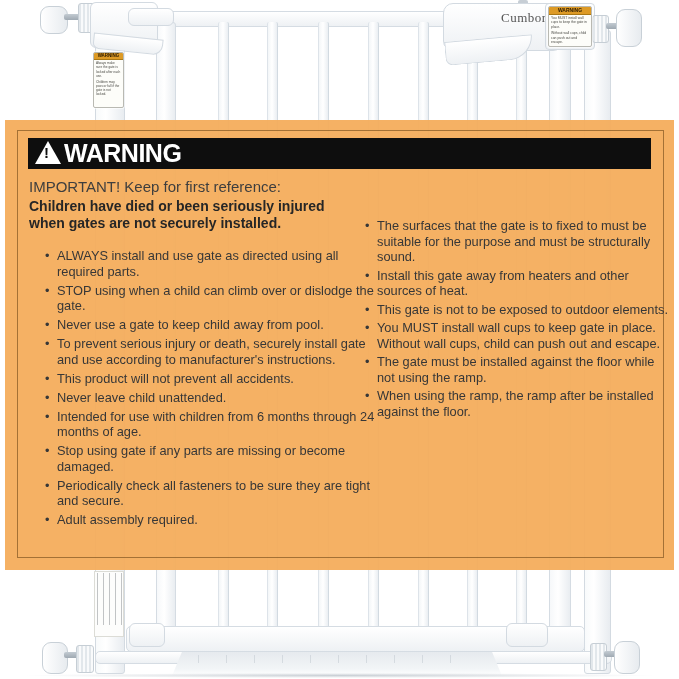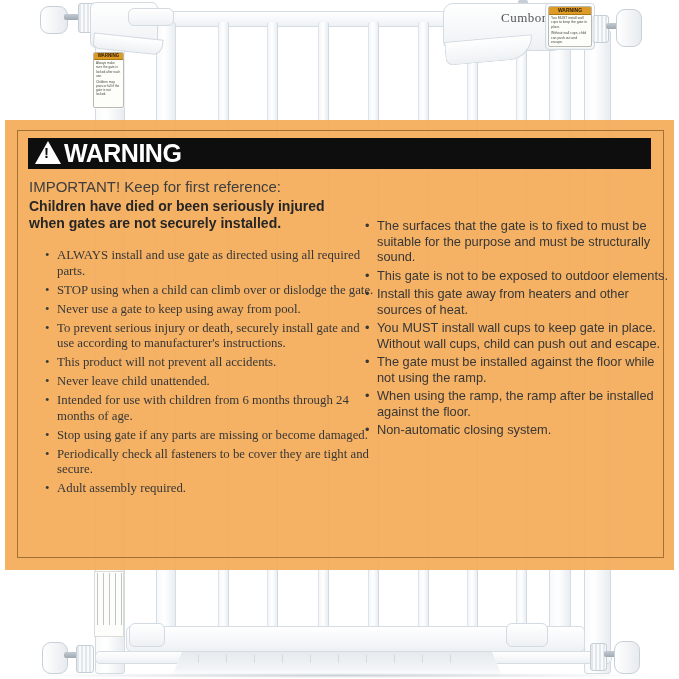--- a/index.html
+++ b/index.html
@@ -38,21 +38,21 @@
        border-bottom:23px solid #ffffff;position:relative;margin-top:-2px;}
   .tri::after{content:"!";position:absolute;left:-4px;top:4px;color:#0e0e0e;
               font-weight:bold;font-size:15px;line-height:1;}
   .warn-word{color:#ffffff;font-size:25px;font-weight:800;letter-spacing:-.5px;padding-left:3px;}
   .important{left:24px;top:58px;font-size:15px;color:#3e3e3e;}
   .statement{left:24px;top:78px;width:320px;font-size:14px;font-weight:bold;color:#262626;line-height:17px;}
   ul.wlist{margin:16px;padding:0;list-style:none;}
   ul.wlist li{position:relative;padding-left:12px;font-size:12.8px;line-height:15.5px;color:#373737;}
   ul.wlist li::before{content:"\2022";position:absolute;left:0;top:0;}
   .col-left{left:24px;top:112px;width:330px;}
-  .col-left li{margin-bottom:3.5px;font-family:Liberation Serif, serif;}
+  .col-left li{margin-bottom:3.5px;}
   .col-right{left:344px;top:82px;width:306px;}
   .col-right li{margin-bottom:3px;}
 
   .brand{font-family:"Liberation Serif",serif;color:#555;font-size:13px;letter-spacing:.5px;}
   .speclabel{background:#fdfdfc;border:1px solid #dcdcd6;
      background-image:repeating-linear-gradient(90deg,rgba(120,125,130,.0) 0 2px,rgba(120,125,130,.45) 2px 3px,rgba(120,125,130,0) 3px 6px);
      background-size:100% 82%;background-repeat:no-repeat;background-position:0 10%;}
   .ramp{background:linear-gradient(180deg,#e6eaee,#f2f5f7 70%,#ffffff);
         clip-path:polygon(3% 0,97% 0,100% 100%,0 100%);border-radius:3px;}
   .ramp::before{content:"";position:absolute;left:8%;right:8%;top:3px;height:8px;
@@ -133,34 +133,33 @@
       <span class="tri"></span>
       <span class="warn-word">WARNING</span>
     </div>
 
     <div class="abs important">IMPORTANT! Keep for first reference:</div>
     <div class="abs statement">Children have died or been seriously injured when gates are not securely installed.</div>
 
     <ul class="abs wlist col-left">
         <li>ALWAYS install and use gate as directed using all required parts.</li>
         <li>STOP using when a child can climb over or dislodge the gate.</li>
-        <li>Never use a gate to keep using away from pool.</li>
+        <li>Never use a gate to keep child away from pool.</li>
         <li>To prevent serious injury or death, securely install gate and use according to manufacturer's instructions.</li>
         <li>This product will not prevent all accidents.</li>
         <li>Never leave child unattended.</li>
         <li>Intended for use with children from 6 months through 24 months of age.</li>
         <li>Stop using gate if any parts are missing or become damaged.</li>
-        <li>Periodically check all fasteners to be cover they are tight and secure.</li>
+        <li>Periodically check all fasteners to be sure they are tight and secure.</li>
         <li>Adult assembly required.</li>
       </ul>
 
     <ul class="abs wlist col-right">
         <li>The surfaces that the gate is to fixed to must be suitable for the purpose and must be structurally sound.</li>
+        <li>Install this gate away from heaters and other sources of heat.</li>
         <li>This gate is not to be exposed to outdoor elements.</li>
-        <li>Install this gate away from heaters and other sources of heat.</li>
         <li>You MUST install wall cups to keep gate in place. Without wall cups, child can push out and escape.</li>
         <li>The gate must be installed against the floor while not using the ramp.</li>
         <li>When using the ramp, the ramp after be installed against the floor.</li>
-        <li>Non-automatic closing system.</li>
       </ul>
   </div>
 
 </div>
 
 </body></html>

